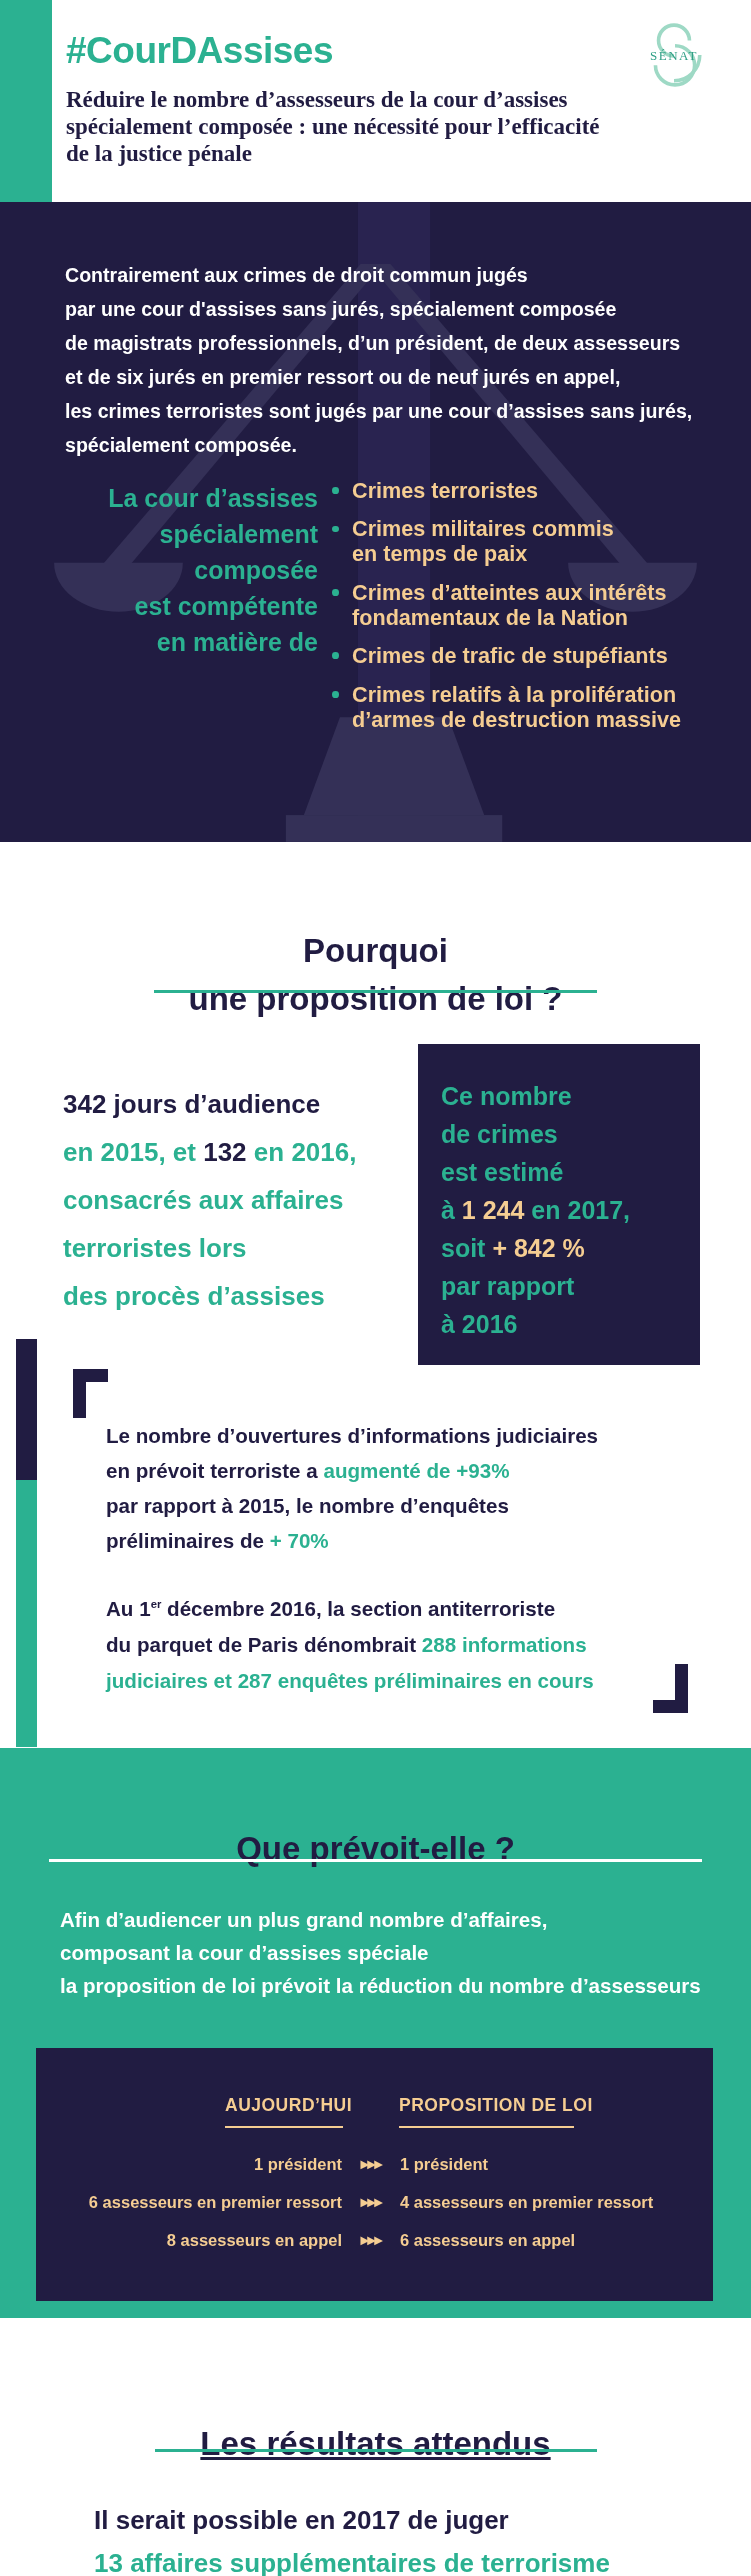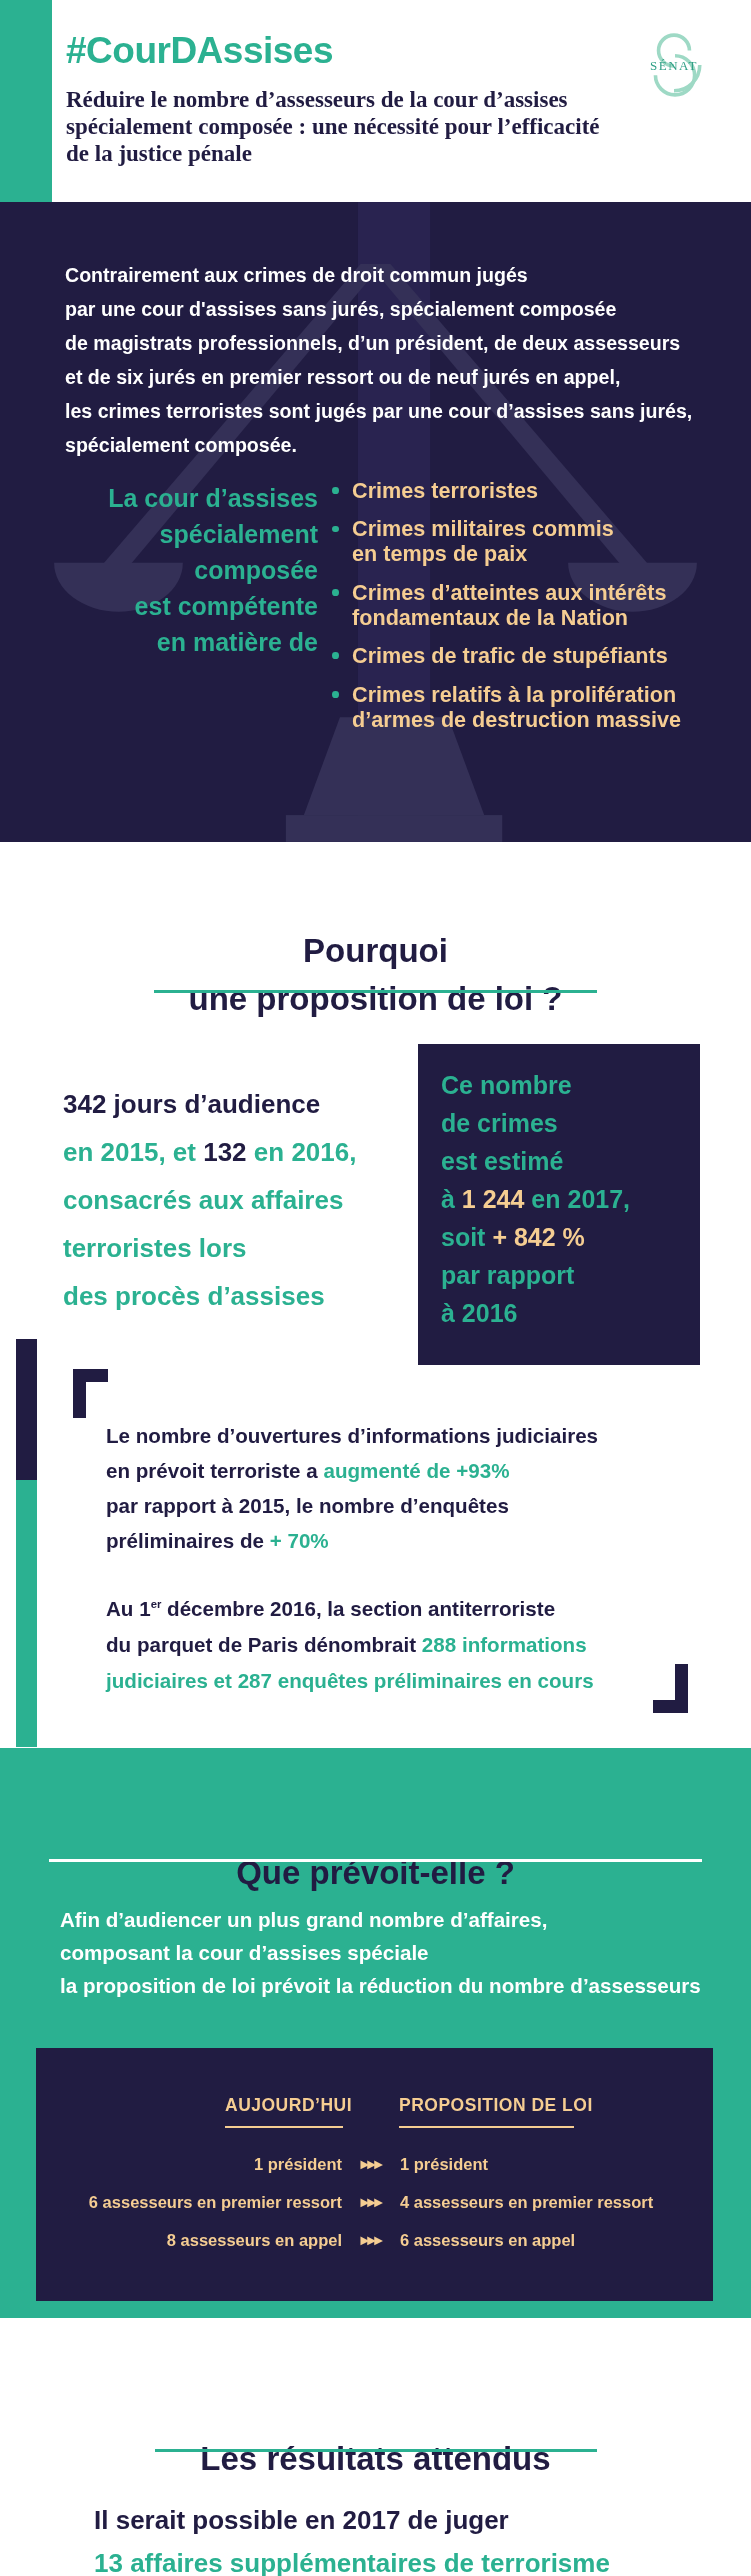--- a/index.html
+++ b/index.html
@@ -22,21 +22,21 @@
   .seg-gold{color:var(--gold);}
   .seg-sup{vertical-align:super;font-size:55%;}
 
   
   .sec-header{position:absolute;top:0;left:0;width:751px;height:172px;background:#fff;}
   .header-bar{position:absolute;top:0;left:0;width:52px;height:202px;background:var(--teal);}
   .hashtag{position:absolute;top:30px;left:66px;font-size:37px;font-weight:700;
            letter-spacing:-0.5px;color:var(--teal);}
   .subtitle{position:absolute;top:86px;left:66px;font-family:"Liberation Serif",serif;
             font-weight:700;font-size:23px;line-height:27px;color:var(--navy);}
-  .logo{position:absolute;top:31px;left:640px;width:68px;height:68px;}
+  .logo{position:absolute;top:21px;left:640px;width:68px;height:68px;}
   .logo-text{position:absolute;top:27px;left:0;width:68px;text-align:center;
              font-family:"Liberation Serif",serif;font-size:13px;letter-spacing:1.5px;
              color:var(--logo-text);}
 
   
   .sec-navy1{position:absolute;top:202px;left:0;width:751px;height:640px;background:var(--navy);}
   .intro{position:absolute;top:56px;left:65px;font-size:19.6px;font-weight:700;
          line-height:34px;color:#fff;}
   .lead{position:absolute;top:278px;left:46px;width:272px;text-align:right;
         font-size:25px;font-weight:700;line-height:36px;color:var(--teal);}
@@ -47,52 +47,52 @@
   .bullet-text{font-size:21.6px;font-weight:700;line-height:25px;color:var(--gold);}
 
   
   .sec-why{position:absolute;top:842px;left:0;width:751px;height:905px;background:#fff;}
   .h1{font-size:33px;font-weight:700;color:var(--navy);line-height:48px;margin-top:45px;}
   .why-title{top:40px;}
   .rule-teal{position:absolute;height:3.1px;background:var(--teal);}
   .why-rule{top:148px;left:154px;width:443px;}
   .stat-left{position:absolute;top:238px;left:63px;font-size:26px;font-weight:700;line-height:48px;}
   .stat-box{position:absolute;top:202px;left:418px;width:282px;height:321px;background:var(--navy);
-            padding:22px 0 0 23px;font-size:25px;font-weight:700;line-height:38px;}
+            padding:33px 0 0 23px;font-size:25px;font-weight:700;line-height:38px;}
   .accent-bar-navy{position:absolute;top:497px;left:15.5px;width:21.6px;height:141px;background:var(--navy);}
   .accent-bar-teal{position:absolute;top:638px;left:15.5px;width:21.6px;height:267px;background:var(--teal);}
   .bracket-open{position:absolute;top:527px;left:73px;width:35px;height:49px;
                 border-top:13.4px solid var(--navy);border-left:13.4px solid var(--navy);}
   .bracket-close{position:absolute;top:822px;left:653px;width:35px;height:49px;
                  border-bottom:13.4px solid var(--navy);border-right:13.4px solid var(--navy);}
   .quote-p1{position:absolute;top:576px;left:106px;font-size:20.6px;font-weight:700;line-height:35px;}
   .quote-p2{position:absolute;top:744px;left:106px;font-size:20.6px;font-weight:700;line-height:36px;}
 
   
   .sec-what{position:absolute;top:1748px;left:0;width:751px;height:571px;background:var(--teal);}
-  .what-title{top:56px;}
+  .what-title{top:32px;}
   .rule-white{position:absolute;top:111px;left:49px;width:653px;height:3.1px;background:#fff;}
   .what-par{position:absolute;top:155px;left:60px;font-size:20.6px;font-weight:700;
             line-height:33px;color:#fff;}
   .table-box{position:absolute;top:300px;left:36px;width:677px;height:253px;background:var(--navy);}
   .th{position:absolute;top:47px;font-size:17.5px;font-weight:700;letter-spacing:0.5px;color:var(--gold);}
   .th-today{left:189px;width:118px;text-align:center;}
   .th-prop{left:363px;}
   .th-line{position:absolute;top:78px;height:2.1px;background:var(--gold);}
   .th-line-today{left:189px;width:118px;}
   .th-line-prop{left:363px;width:175px;}
   .t-rows{position:absolute;top:97px;left:0;width:677px;}
   .t-row{display:flex;align-items:center;height:38px;font-size:16.5px;font-weight:700;color:var(--gold);}
   .t-left{width:306px;text-align:right;}
   .t-chev{width:58px;text-align:center;font-size:15.5px;letter-spacing:-1px;}
   .t-right{flex:1;text-align:left;}
 
   
   .sec-results{position:absolute;top:2318px;left:0;width:751px;height:476px;background:#fff;}
-  .res-title{top:72px;}
+  .res-title{top:57px;text-decoration:underline;}
   .res-rule{top:131px;left:155px;width:442px;}
   .res-par{position:absolute;top:181px;left:94px;font-size:26px;font-weight:700;line-height:43px;}
 
   .line{display:block;}
 </style>
 </head>
 <body>
 
 <div class="page">
 

